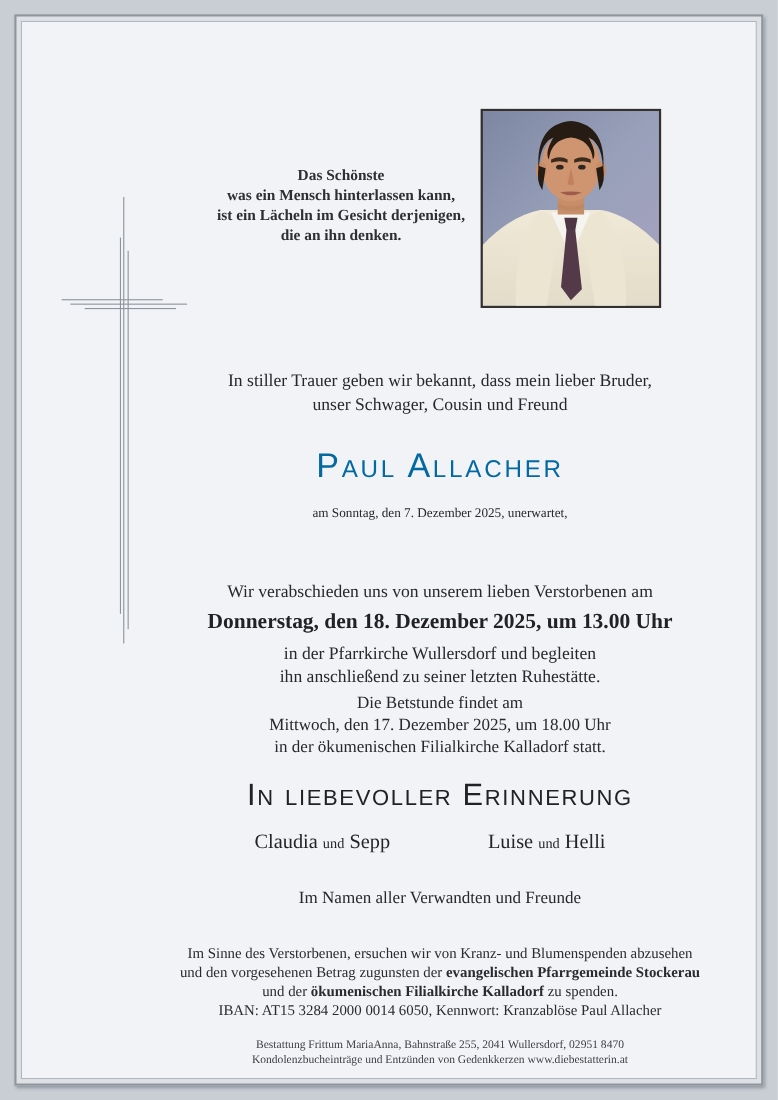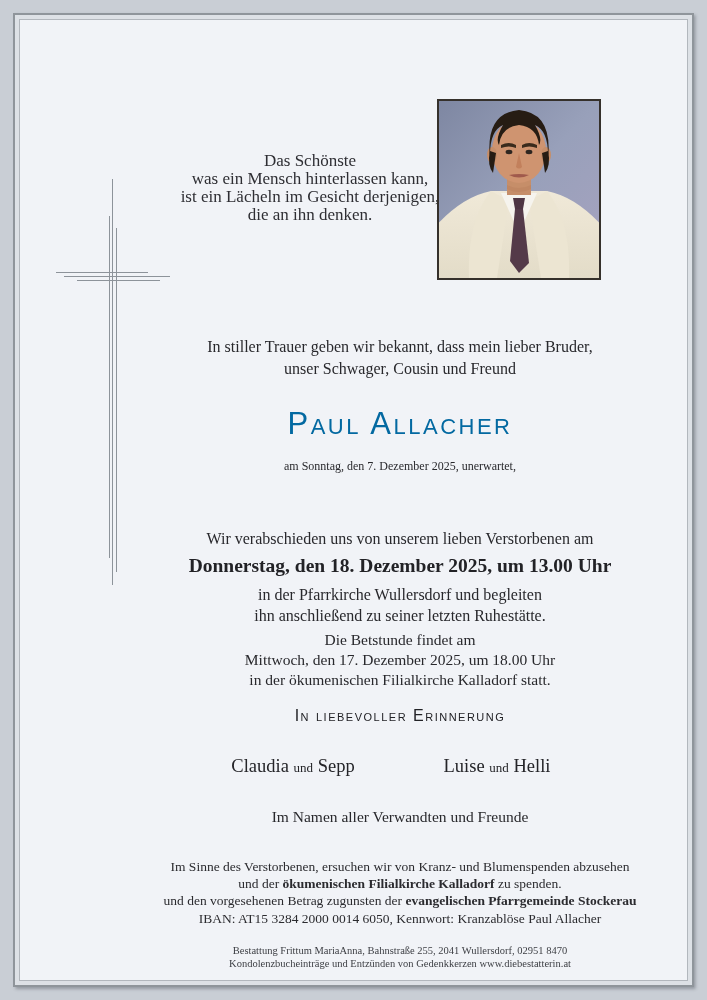--- a/index.html
+++ b/index.html
@@ -24,21 +24,21 @@
     background:#f1f3f7;
   }
   .abs { position:absolute; }
 
   
   .cross-line { position:absolute; background:#8d939a; }
 
   
   .quote {
     left:160px; top:152px; width:300px;
-    font-size:17px; line-height:18px; text-align:center; color:#2e2e33;
+    font-size:14px; line-height:18px; text-align:center; color:#2e2e33;font-weight:bold;
   }
 
   
   .photo-frame {
     left:437px; top:99px; width:160px; height:177px;
     border:2px solid #35302b; background:#8e96af;
   }
   .photo-frame svg { display:block; }
 
   
@@ -55,21 +55,21 @@
   .farewell { top:528px; font-size:16px; line-height:21px; }
   .farewell .datetime {
     font-size:19.5px; font-weight:700; line-height:24px;
     margin:5px 0 6px 0; color:#222226;
   }
   .betstunde { top:630px; font-size:15.5px; line-height:20px; }
   .memorial {
     top:707px;
     font-family:"Liberation Sans", sans-serif;
     font-variant:small-caps;
-    font-size:16px; letter-spacing:1.5px; color:#222226;
+    font-size:28px; letter-spacing:1.5px; color:#222226;
   }
   .mourner-group { position:absolute; top:756px; width:200px; text-align:center; font-size:18.5px; color:#242428; }
   .mourner-group .conj { font-size:13px; }
   .group-1 { left:193px; }
   .group-2 { left:397px; }
   .in-name-of { top:808px; font-size:15.5px; }
   .donation { top:858px; font-size:13.5px; line-height:17.2px; color:#2b2b2f; }
   .donation b { font-weight:700; }
   .footer { top:944px; font-size:10.5px; line-height:13px; color:#3c3e43; }
 </style>
@@ -180,22 +180,22 @@
   <div class="mourner-group group-2">
     <span>Luise</span>
     <span class="conj">und</span>
     <span>Helli</span>
   </div>
 
   <div class="col in-name-of">Im Namen aller Verwandten und Freunde</div>
 
   <div class="col donation">
     <div>Im Sinne des Verstorbenen, ersuchen wir von Kranz- und Blumenspenden abzusehen</div>
+    <div><span>und den vorgesehenen Betrag zugunsten der </span><b>evangelischen Pfarrgemeinde Stockerau</b></div>
     <div><span>und der </span><b>ökumenischen Filialkirche Kalladorf</b><span> zu spenden.</span></div>
-    <div><span>und den vorgesehenen Betrag zugunsten der </span><b>evangelischen Pfarrgemeinde Stockerau</b></div>
     <div>IBAN: AT15 3284 2000 0014 6050, Kennwort: Kranzablöse Paul Allacher</div>
   </div>
 
   <div class="col footer">
     <div>Bestattung Frittum MariaAnna, Bahnstraße 255, 2041 Wullersdorf, 02951 8470</div>
     <div>Kondolenzbucheinträge und Entzünden von Gedenkkerzen www.diebestatterin.at</div>
   </div>
 </div>
 
 </body></html>

